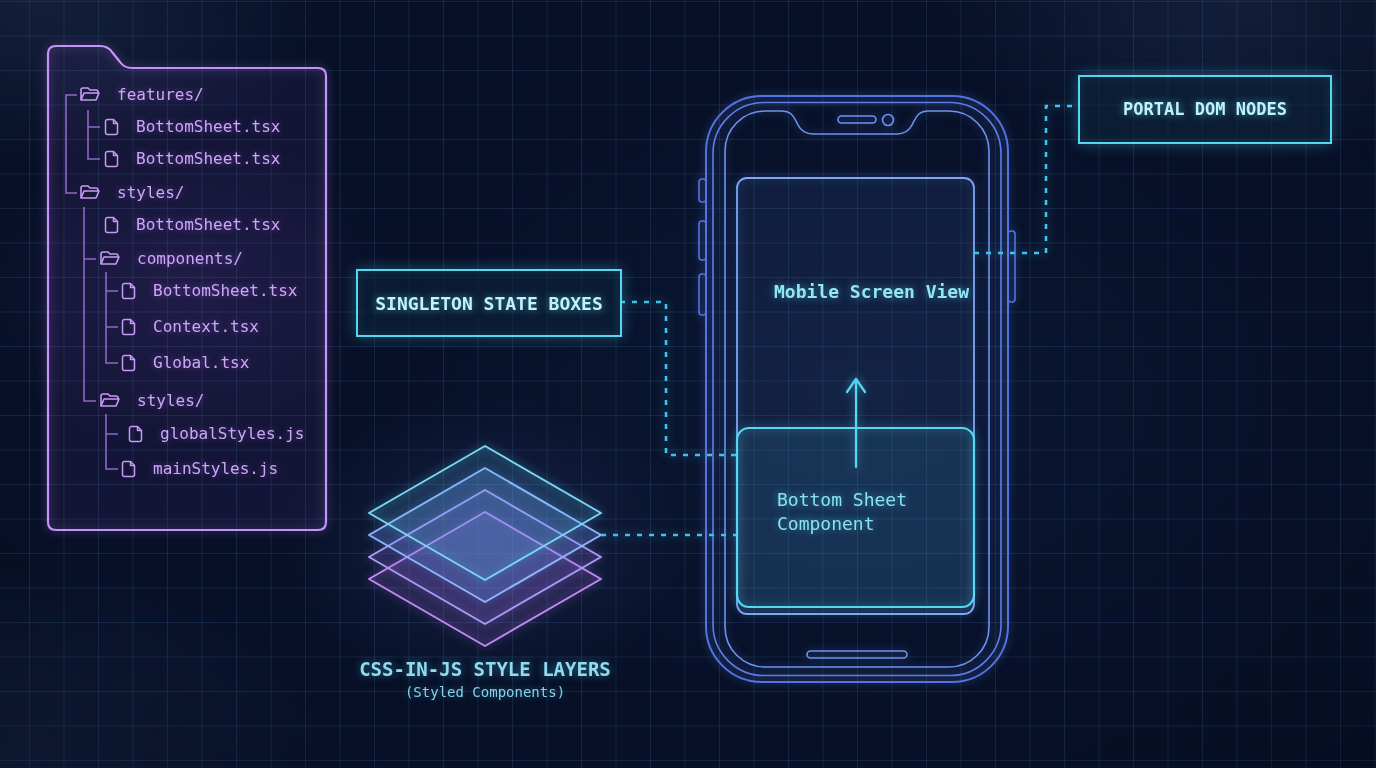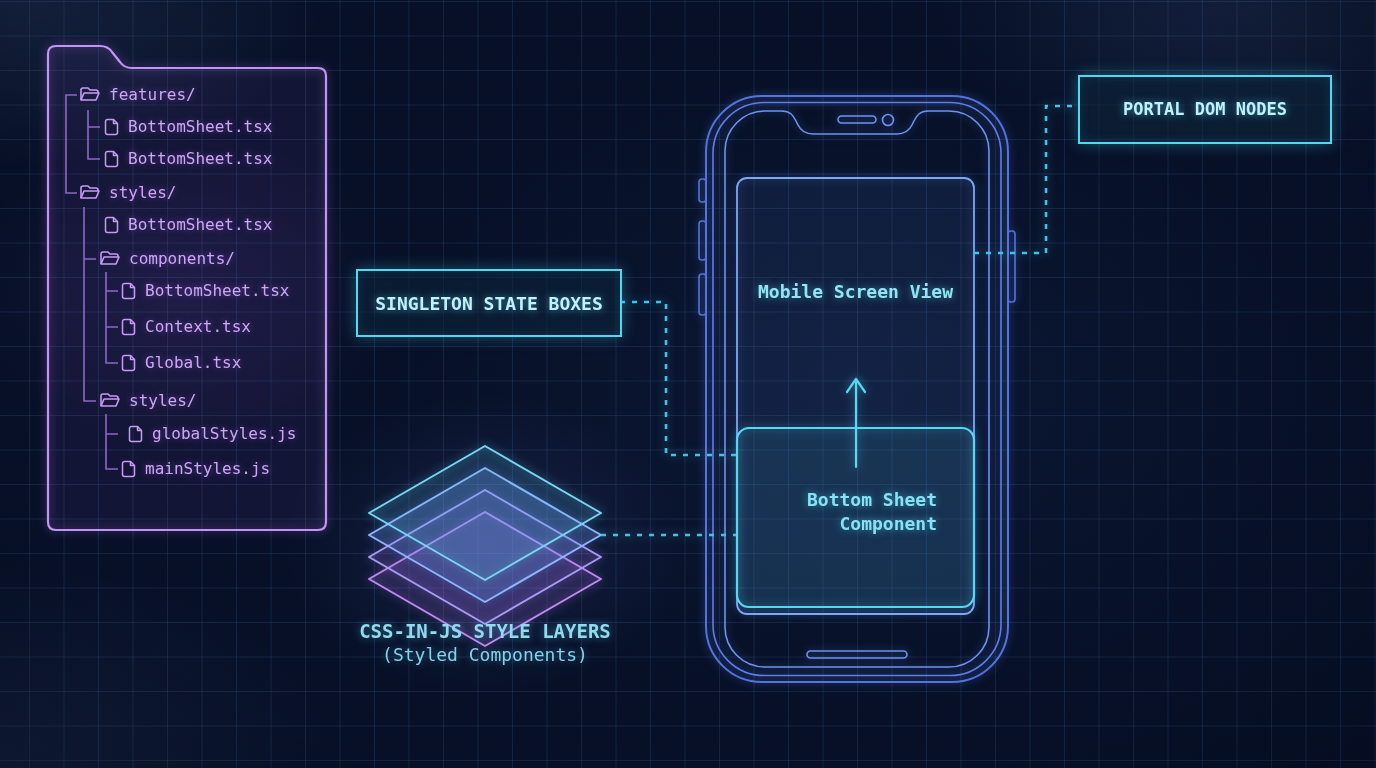--- a/index.html
+++ b/index.html
@@ -28,21 +28,21 @@
     background:radial-gradient(1100px 700px at 50% 46%, transparent 62%, rgba(0,0,10,0.32) 100%);
   }
   svg.decor{position:absolute;left:0;top:0;z-index:1;}
   .glow-purple{filter:drop-shadow(0 0 5px rgba(187,122,248,0.55));}
   .glow-blue{filter:drop-shadow(0 0 4px rgba(95,135,240,0.55));}
   .glow-cyan{filter:drop-shadow(0 0 5px rgba(80,215,245,0.6));}
 
   .txt{position:absolute;z-index:2;white-space:nowrap;}
 
   
-  .tree-row{position:absolute;z-index:2;display:flex;align-items:center;gap:9px;height:22px;}
+  .tree-row{position:absolute;z-index:2;display:flex;align-items:center;gap:17px;height:22px;}
   .tree-row .label{
     color:#cda6f6;font-size:16px;line-height:22px;
     text-shadow:0 0 7px rgba(180,110,250,0.45);
   }
   .tree-row svg{flex:0 0 auto;display:block;}
 
   
   .callout{
     position:absolute;z-index:2;border:2px solid #55d7f0;border-radius:0;
     background:rgba(12,36,58,0.55);
@@ -55,35 +55,36 @@
   }
   .callout .line2{
     color:#9fe7f6;font-size:17px;line-height:22px;
     text-shadow:0 0 8px rgba(100,225,250,0.5);white-space:nowrap;
   }
 
   .screen-label{
     color:#92e6f4;font-size:18px;font-weight:bold;
     text-shadow:0 0 9px rgba(90,220,250,0.55);
     text-align:center;
+    padding-left:16px;
   }
   .sheet-label{
-    color:#86e3f3;font-size:18px;font-weight:bold;line-height:24px;
+    color:#86e3f3;font-size:18px;font-weight:normal;line-height:24px;
     text-shadow:0 0 9px rgba(90,220,250,0.55);
-    text-align:right;white-space:normal;
+    text-align:left;white-space:normal;
   }
   .layers-caption{
     position:absolute;z-index:2;text-align:center;
   }
   .layers-caption .line1{
     color:#8fdcef;font-size:19px;line-height:23px;font-weight:bold;
     text-shadow:0 0 9px rgba(90,210,245,0.5);
   }
   .layers-caption .line2{
-    color:#83d3ea;font-size:18px;line-height:23px;
+    color:#83d3ea;font-size:14px;line-height:23px;
     text-shadow:0 0 9px rgba(90,210,245,0.45);
   }
 </style>
 </head>
 <body>
 
 <div class="canvas">
 
   <svg class="decor" width="1376" height="768" viewBox="0 0 1376 768">
 
@@ -257,18 +258,18 @@
   <div class="txt sheet-label" style="left:777px;top:488px;width:160px;white-space:normal">Bottom Sheet Component</div>
 
   <div class="callout" style="left:356px;top:269px;width:262px;height:64px">
     <div class="line1">SINGLETON STATE BOXES</div>
   </div>
 
   <div class="callout" style="left:1078px;top:75px;width:250px;height:65px">
     <div class="line1" style="font-size:17px">PORTAL DOM NODES</div>
   </div>
 
-  <div class="layers-caption" style="left:310px;top:620px;width:350px">
+  <div class="layers-caption" style="left:310px;top:658px;width:350px">
     <div class="line1">CSS-IN-JS STYLE LAYERS</div>
     <div class="line2">(Styled Components)</div>
   </div>
 
 </div>
 
 </body></html>

